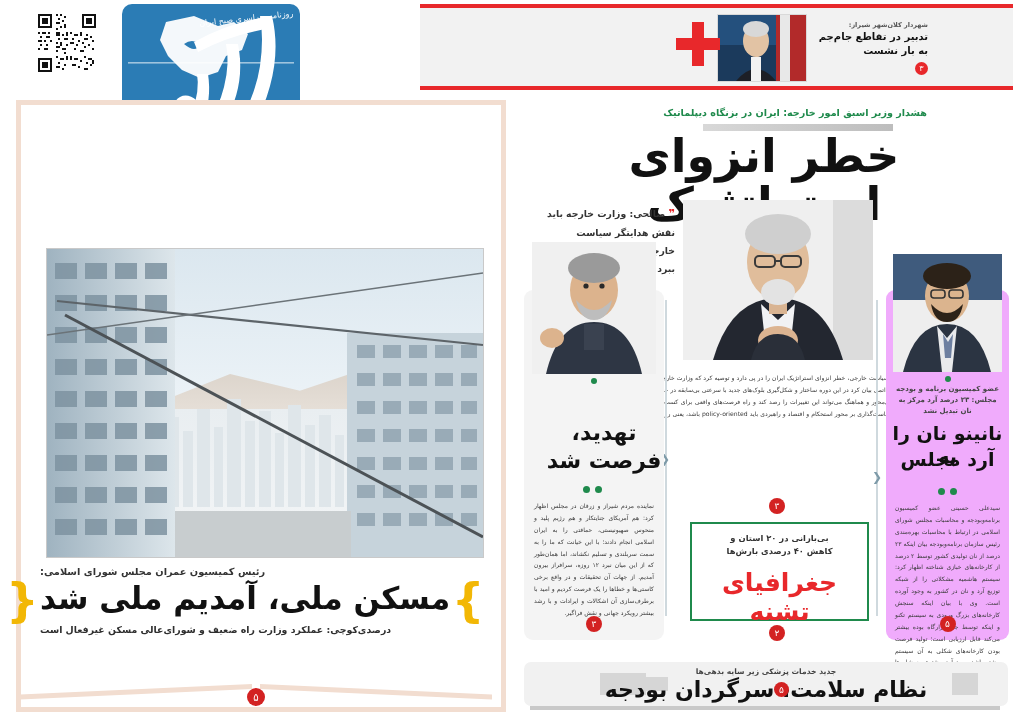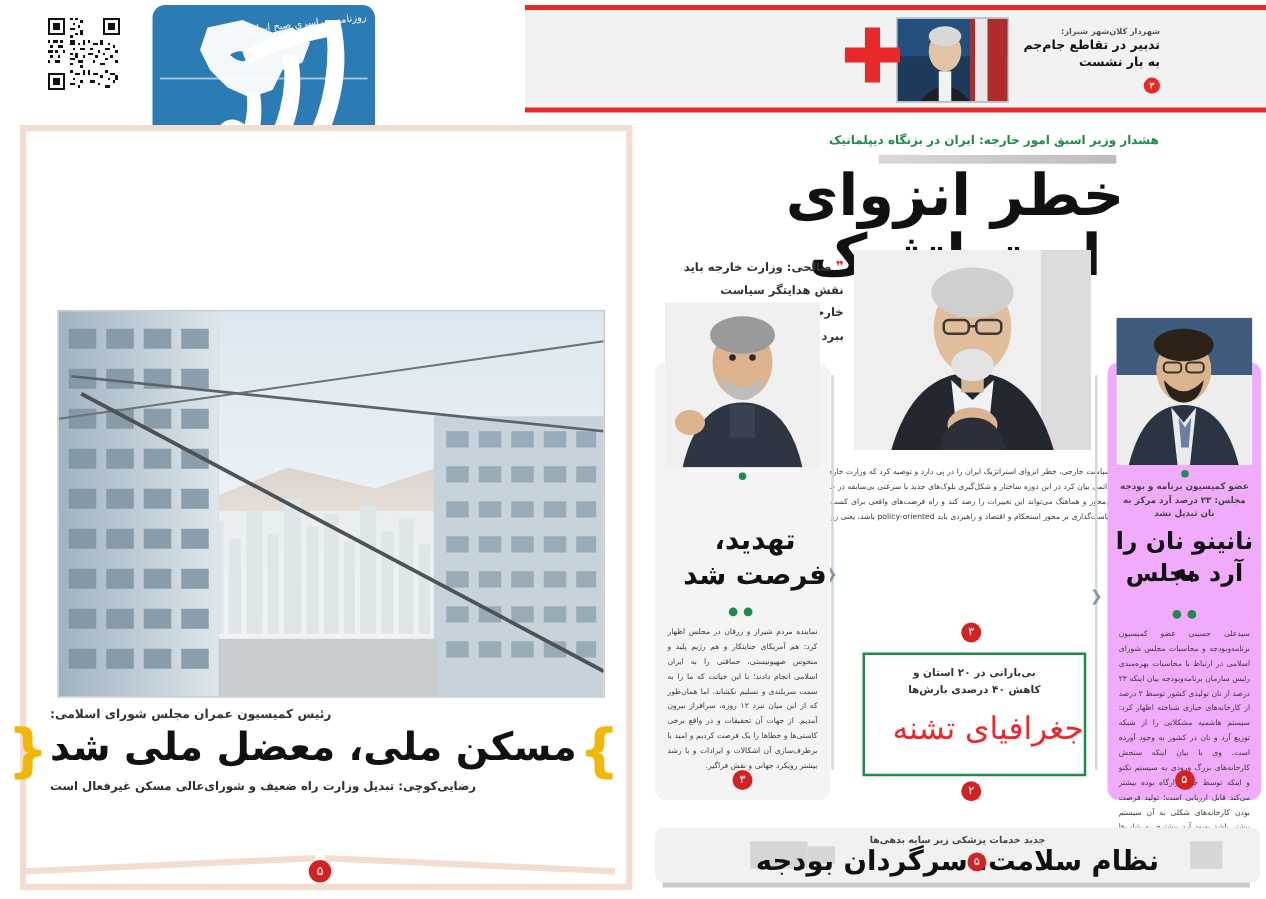--- a/index.html
+++ b/index.html
@@ -123,21 +123,21 @@
   .side-rule{position:absolute;left:665px;top:300px;width:2px;height:316px;background:#cfd9de;}
   .side-rule2{position:absolute;left:876px;top:300px;width:2px;height:316px;background:#cfd9de;}
   .chev-mini{position:absolute;left:660px;top:452px;font-size:12px;color:#7d9aa8;}
   .chev-mini2{position:absolute;left:872px;top:470px;font-size:12px;color:#7d9aa8;}
 
   
   .greenbox{position:absolute;left:690px;top:522px;width:175px;height:95px;border:2px solid #1f8a4c;
      background:#fff;}
   .gb-kicker{position:absolute;left:0;top:8px;width:100%;text-align:center;font-size:8.4px;color:#333;
      line-height:1.6;font-weight:bold;}
-  .gb-head{position:absolute;left:0;top:44px;width:100%;text-align:right;font-size:25px;font-weight:normal;
+  .gb-head{position:absolute;left:0;top:44px;width:100%;text-align:center;font-size:25px;font-weight:bold;
      color:#e8282b;}
   .gb-badge{position:absolute;left:769px;top:625px;width:16px;height:16px;border-radius:50%;background:#d32222;
      color:#fff;font-size:9px;display:flex;align-items:center;justify-content:center;}
   .gb-badge.top{top:498px;left:769px;}
 
   
   .card-right{position:absolute;left:886px;top:290px;width:123px;height:350px;background:#f0abfc;
      border-radius:9px;}
   .card-right .cphoto{position:absolute;left:7px;top:-36px;width:109px;height:118px;overflow:hidden;}
   .cr-dot{position:absolute;left:50%;top:86px;margin-left:-3px;width:6px;height:6px;border-radius:50%;background:#1f8a4c;}
@@ -470,24 +470,24 @@
       <line x1="10" y1="52" x2="436" y2="96" stroke="#5d6469" stroke-width="2.2"></line>
       <line x1="0" y1="86" x2="436" y2="24" stroke="#6b7378" stroke-width="1.6"></line>
       <line x1="18" y1="66" x2="436" y2="288" stroke="#4c5256" stroke-width="3"></line>
     </svg>
   </div>
 
   <div class="headline-wrap">
     <div class="hl-kicker">رئیس کمیسیون عمران مجلس شورای اسلامی:</div>
     <div class="hl-main">
       <span class="brace r">}</span>
-      <span>مسکن ملی، معضل ملی شد</span>
+      <span>مسکن ملی، آمدیم ملی شد</span>
       <span class="brace l">{</span>
     </div>
-    <div class="hl-sub">رضایی‌کوچی: تبدیل وزارت راه ضعیف و شورای‌عالی مسکن غیرفعال است</div>
+    <div class="hl-sub">درصدی‌کوچی: عملکرد وزارت راه ضعیف و شورای‌عالی مسکن غیرفعال است</div>
   </div>
 
   <div class="chev a"></div>
   <div class="chev b"></div>
   <div class="foot-badge">۵</div>
 
   <div class="lead">
     <div class="lead-kicker">هشدار وزیر اسبق امور خارجه: ایران در بزنگاه دیپلماتیک</div>
     <div class="kicker-bar"></div>
     <div class="lead-head">خطر انزوای استراتژیک</div>

